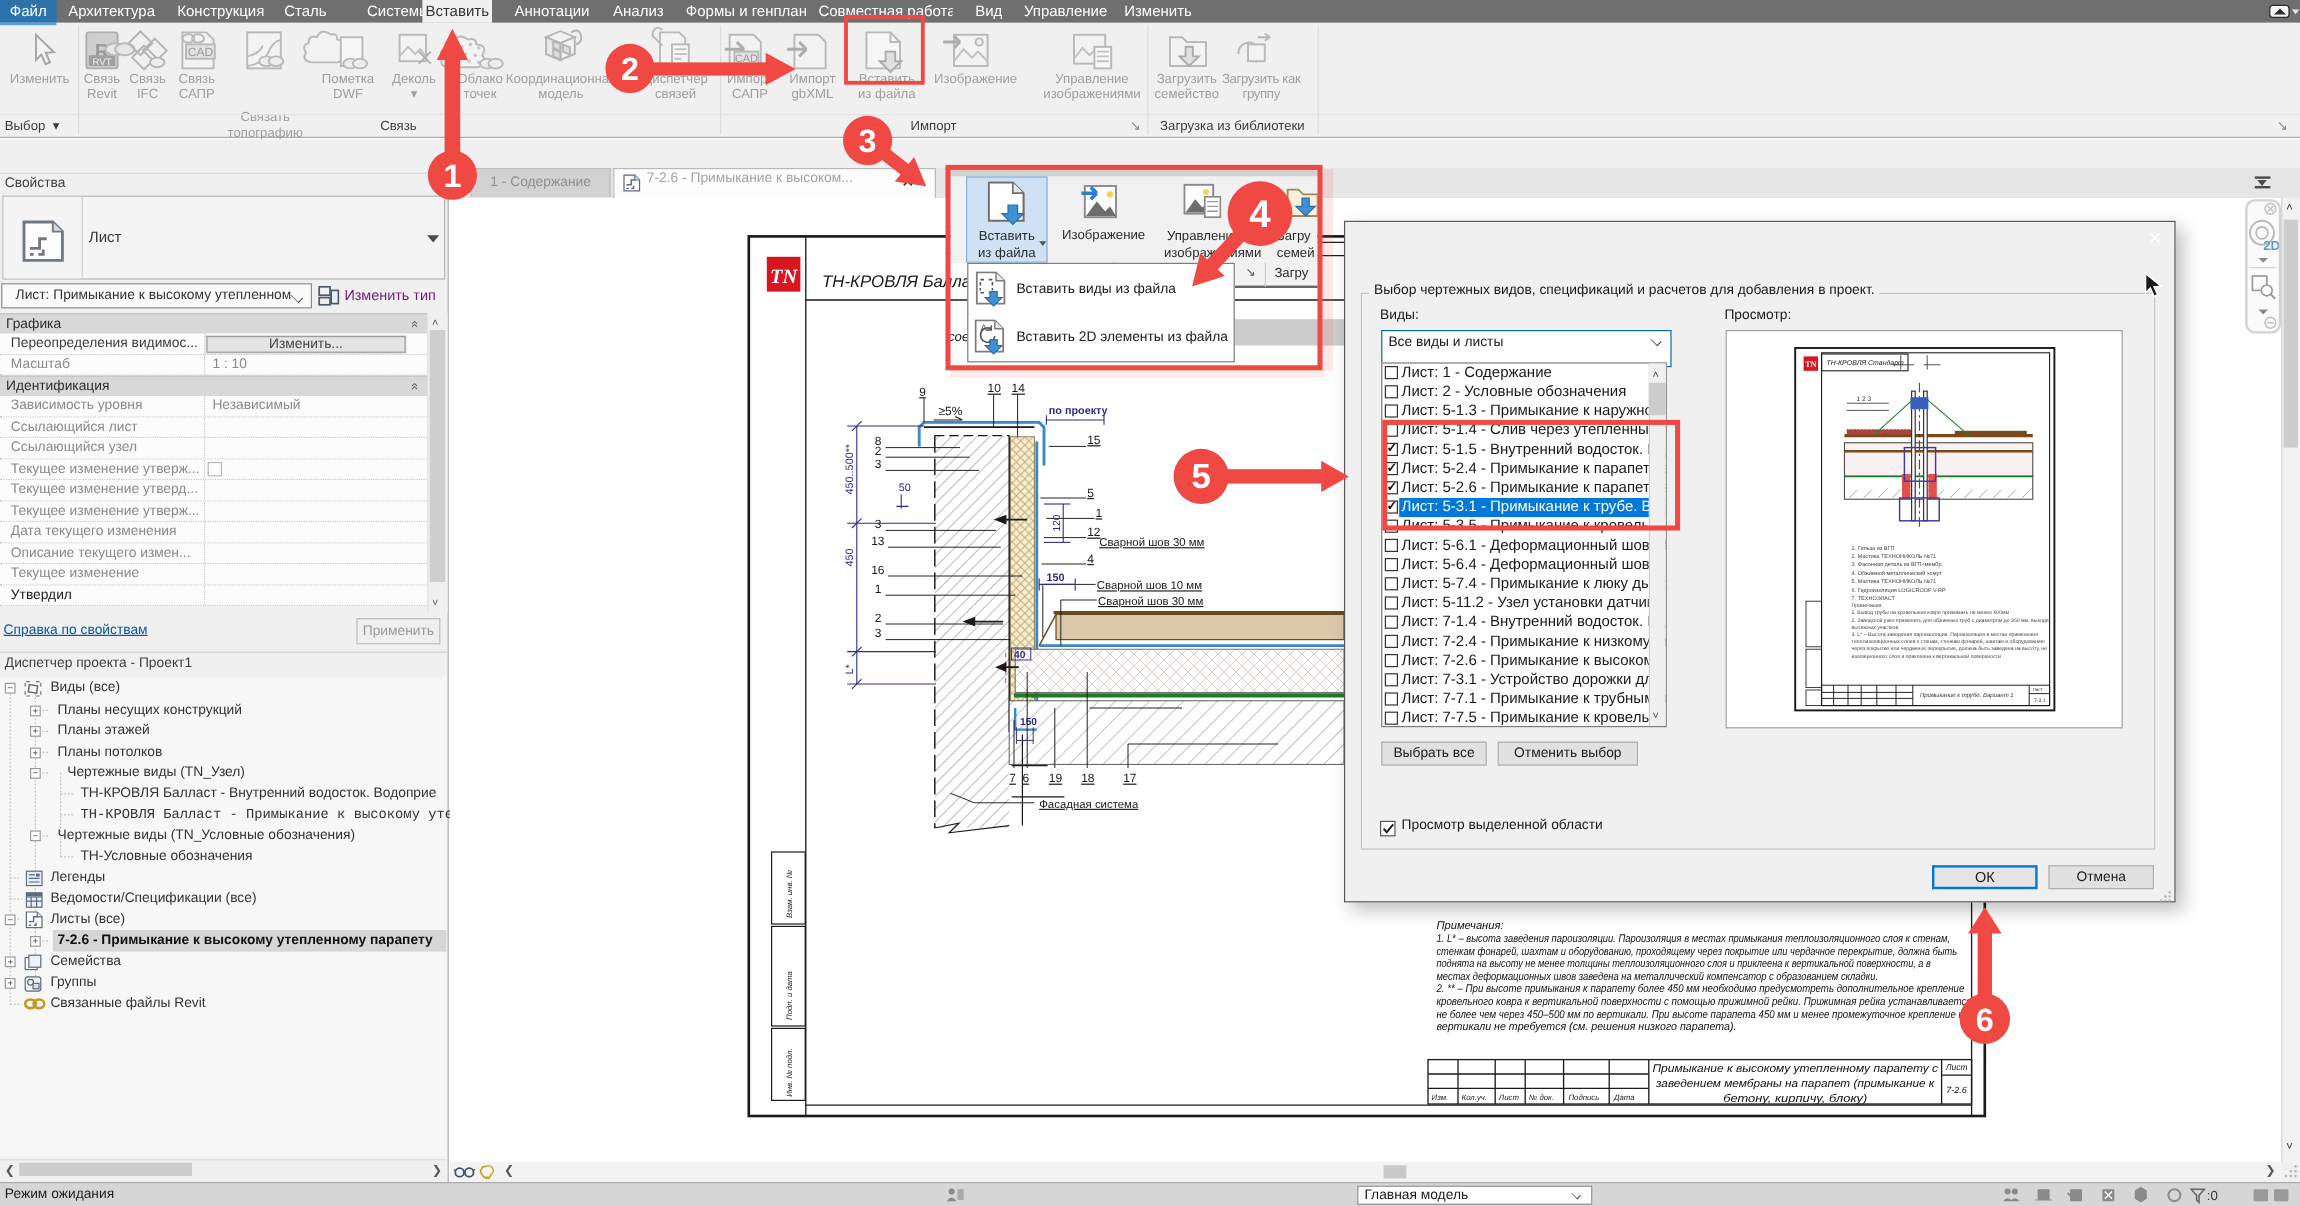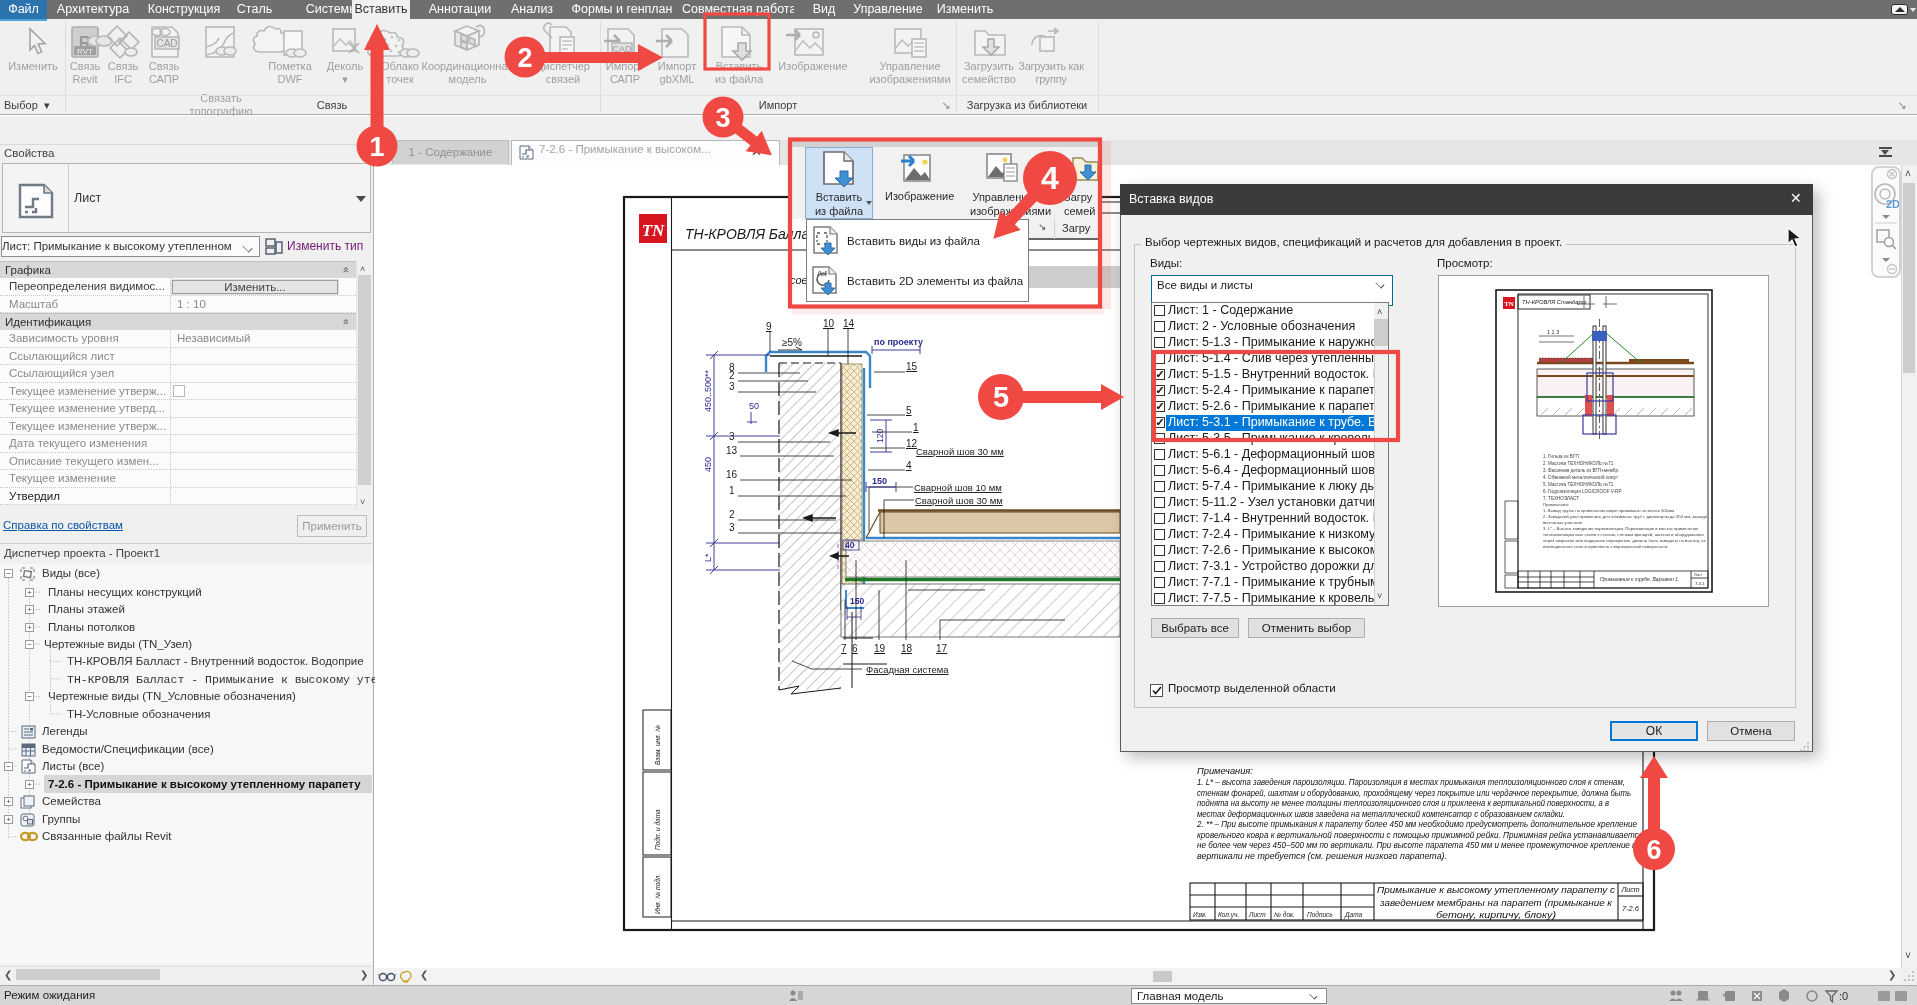--- a/index.html
+++ b/index.html
@@ -201,21 +201,21 @@
   <div class="abs" style="left:2px;top:163px;width:369px;height:70px;background:#f4f4f4;border:1px solid #b5b5b5;"></div>
   <div class="abs" style="left:3px;top:164px;width:66px;height:68px;background:#f4f4f4;border-right:1px solid #cfcfcf;"></div>
   <svg class="abs" style="left:18px;top:183px;" width="36" height="36">
     <path d="M2 2 h24 l8 8 v24 h-32 z" fill="#fdfdfd" stroke="#6f7a85" stroke-width="2.4"></path>
     <path d="M26 2 v8 h8" fill="#d6dade" stroke="#6f7a85" stroke-width="1.6"></path>
     <path d="M7 24 h8 v-8 h6 M7 29 h3 m4 0 h4 v-4" fill="none" stroke="#6f7a85" stroke-width="2.4"></path>
   </svg>
   <div class="abs" style="left:74px;top:191px;font-size:12.5px;color:#333;">Лист</div>
   <div class="abs" style="left:356px;top:196px;width:0;height:0;border-left:5px solid transparent;border-right:5px solid transparent;border-top:6px solid #4b4b4b;"></div>
 
-  <div class="abs" style="left:1px;top:236px;width:259px;height:21px;background:#fbfbfb;border:1px solid #8c8c8c;font-size:11.5px;color:#333;line-height:19px;padding-left:0;white-space:nowrap;overflow:hidden;">Лист: Примыкание к высокому утепленном</div>
+  <div class="abs" style="left:1px;top:236px;width:259px;height:21px;background:#fbfbfb;border:1px solid #8c8c8c;font-size:11.5px;color:#333;line-height:19px;padding-left:11px;white-space:nowrap;overflow:hidden;">Лист: Примыкание к высокому утепленном</div>
   <div class="abs" style="left:243px;top:243px;width:9px;height:9px;border-right:1.6px solid #555;border-bottom:1.6px solid #555;transform:rotate(45deg) scale(1,.6);"></div>
   <svg class="abs" style="left:265px;top:238px;" width="18" height="17">
     <rect x="1" y="1" width="9" height="7" fill="none" stroke="#4d5866" stroke-width="1.4"></rect>
     <rect x="1" y="10" width="9" height="6" fill="none" stroke="#4d5866" stroke-width="1.4"></rect>
     <rect x="11" y="4" width="6" height="11" fill="#e8eef5" stroke="#4d5866" stroke-width="1.4"></rect>
   </svg>
   <div class="abs" style="left:287px;top:239px;font-size:12px;color:#701a75;">Изменить тип</div>
 
   <div class="abs" id="propgrid" style="left:0;top:261px;width:374px;height:250px;font-size:11.5px;color:#3c3c3c;">
     <div class="phead" style="top:0;">Графика<span class="chev">»</span></div>
@@ -293,21 +293,21 @@
         <line x1="50.5" y1="150" x2="62" y2="150"></line>
       </g>
     </svg>
     <div class="trow" style="left:0;top:1px;"><span class="exp" style="left:4px;">−</span><svg style="position:absolute;left:20px;top:2px;" width="15" height="14">
           <path d="M2 1 h3 M10 1 h3 M2 13 h3 M10 13 h3 M1 2 v3 M1 9 v3 M14 2 v3 M14 9 v3" stroke="#707070" fill="none"></path>
           <rect x="4" y="4" width="7" height="6" fill="none" stroke="#707070" stroke-width="1.3" transform="rotate(8 7 7)"></rect>
         </svg><span style="margin-left:42px;">Виды (все)</span></div>
     <div class="trow" style="left:0;top:19.5px;"><span class="exp" style="left:25px;">+</span><span style="margin-left:48px;">Планы несущих конструкций</span></div>
     <div class="trow" style="left:0;top:37px;"><span class="exp" style="left:25px;">+</span><span style="margin-left:48px;">Планы этажей</span></div>
     <div class="trow" style="left:0;top:54.5px;"><span class="exp" style="left:25px;">+</span><span style="margin-left:48px;">Планы потолков</span></div>
-    <div class="trow" style="left:0;top:71.5px;"><span class="exp" style="left:25px;">−</span><span style="margin-left:44px;">Чертежные виды (TN_Узел)</span></div>
+    <div class="trow" style="left:0;top:71.5px;"><span class="exp" style="left:25px;">−</span><span style="margin-left:56px;">Чертежные виды (TN_Узел)</span></div>
     <div class="trow" style="left:0;top:89px;"><span style="margin-left:67px;">ТН-КРОВЛЯ Балласт - Внутренний водосток. Водоприе</span></div>
     <div class="trow" style="left:0;top:106.5px;font-family:Liberation Mono, monospace;"><span style="margin-left:67px;">ТН-КРОВЛЯ Балласт - Примыкание к высокому утепле</span></div>
     <div class="trow" style="left:0;top:124px;"><span class="exp" style="left:25px;">−</span><span style="margin-left:48px;">Чертежные виды (TN_Условные обозначения)</span></div>
     <div class="trow" style="left:0;top:141.5px;"><span style="margin-left:67px;">ТН-Условные обозначения</span></div>
     <div class="trow" style="left:0;top:159px;"><svg style="position:absolute;left:21px;top:2px;" width="15" height="14">
           <rect x="1" y="1" width="13" height="12" fill="#e8eef7" stroke="#5b6b7d"></rect>
           <path d="M3 4 h5 M3 7 h9 M3 10 h9" stroke="#5b6b7d"></path>
           <rect x="9" y="3" width="3" height="2.5" fill="#5b6b7d"></rect>
         </svg><span style="margin-left:42px;">Легенды</span></div>
     <div class="trow" style="left:0;top:176.5px;"><svg style="position:absolute;left:21px;top:2px;" width="15" height="14">
@@ -630,21 +630,20 @@
         <circle cx="10" cy="2" r="1.1"></circle>
         <circle cx="6" cy="6" r="1.1"></circle>
         <circle cx="10" cy="6" r="1.1"></circle>
         <circle cx="2" cy="10" r="1.1"></circle>
         <circle cx="6" cy="10" r="1.1"></circle>
         <circle cx="10" cy="10" r="1.1"></circle>
       </g>
     </svg>
 
   <div class="abs" id="dialog" style="left:1120px;top:184px;width:693px;height:568px;background:#f0f0f0;border:1px solid #5a5a5a;box-shadow:6px 6px 14px rgba(0,0,0,.25);">
-    <div class="abs" style="left:-1px;top:-1px;width:693px;height:31px;background:#3b3b3d;color:#fff;font-size:12.5px;line-height:31px;padding-left:9px;">Вставка видов</div>
     <div class="abs" style="left:669px;top:5px;font-size:14px;color:#fff;">✕</div>
 
     <div class="abs" style="left:13px;top:59px;width:662px;height:464px;border:1px solid #c4c4c4;"></div>
     <div class="abs" style="left:20px;top:51px;background:#f0f0f0;padding:0 4px;font-size:11.5px;color:#1a1a1a;">Выбор чертежных видов, спецификаций и расчетов для добавления в проект.</div>
     <div class="abs" style="left:29px;top:72px;font-size:11.5px;color:#1a1a1a;">Виды:</div>
 
     <div class="abs" style="left:30px;top:90px;width:242px;height:31px;background:#fff;border:1px solid #0369a1;font-size:11.5px;color:#1a1a1a;line-height:19px;padding-left:5px;">Все виды и листы</div>
     <div class="abs" style="left:255px;top:95px;width:8px;height:8px;border-right:1.4px solid #444;border-bottom:1.4px solid #444;transform:rotate(45deg) scale(1,.62);"></div>
 
     <div class="abs" id="listbox" style="left:30px;top:117px;width:238px;height:304px;background:#fff;border:1px solid #7a7a7a;overflow:hidden;font-size:12.5px;color:#1a1a1a;">

